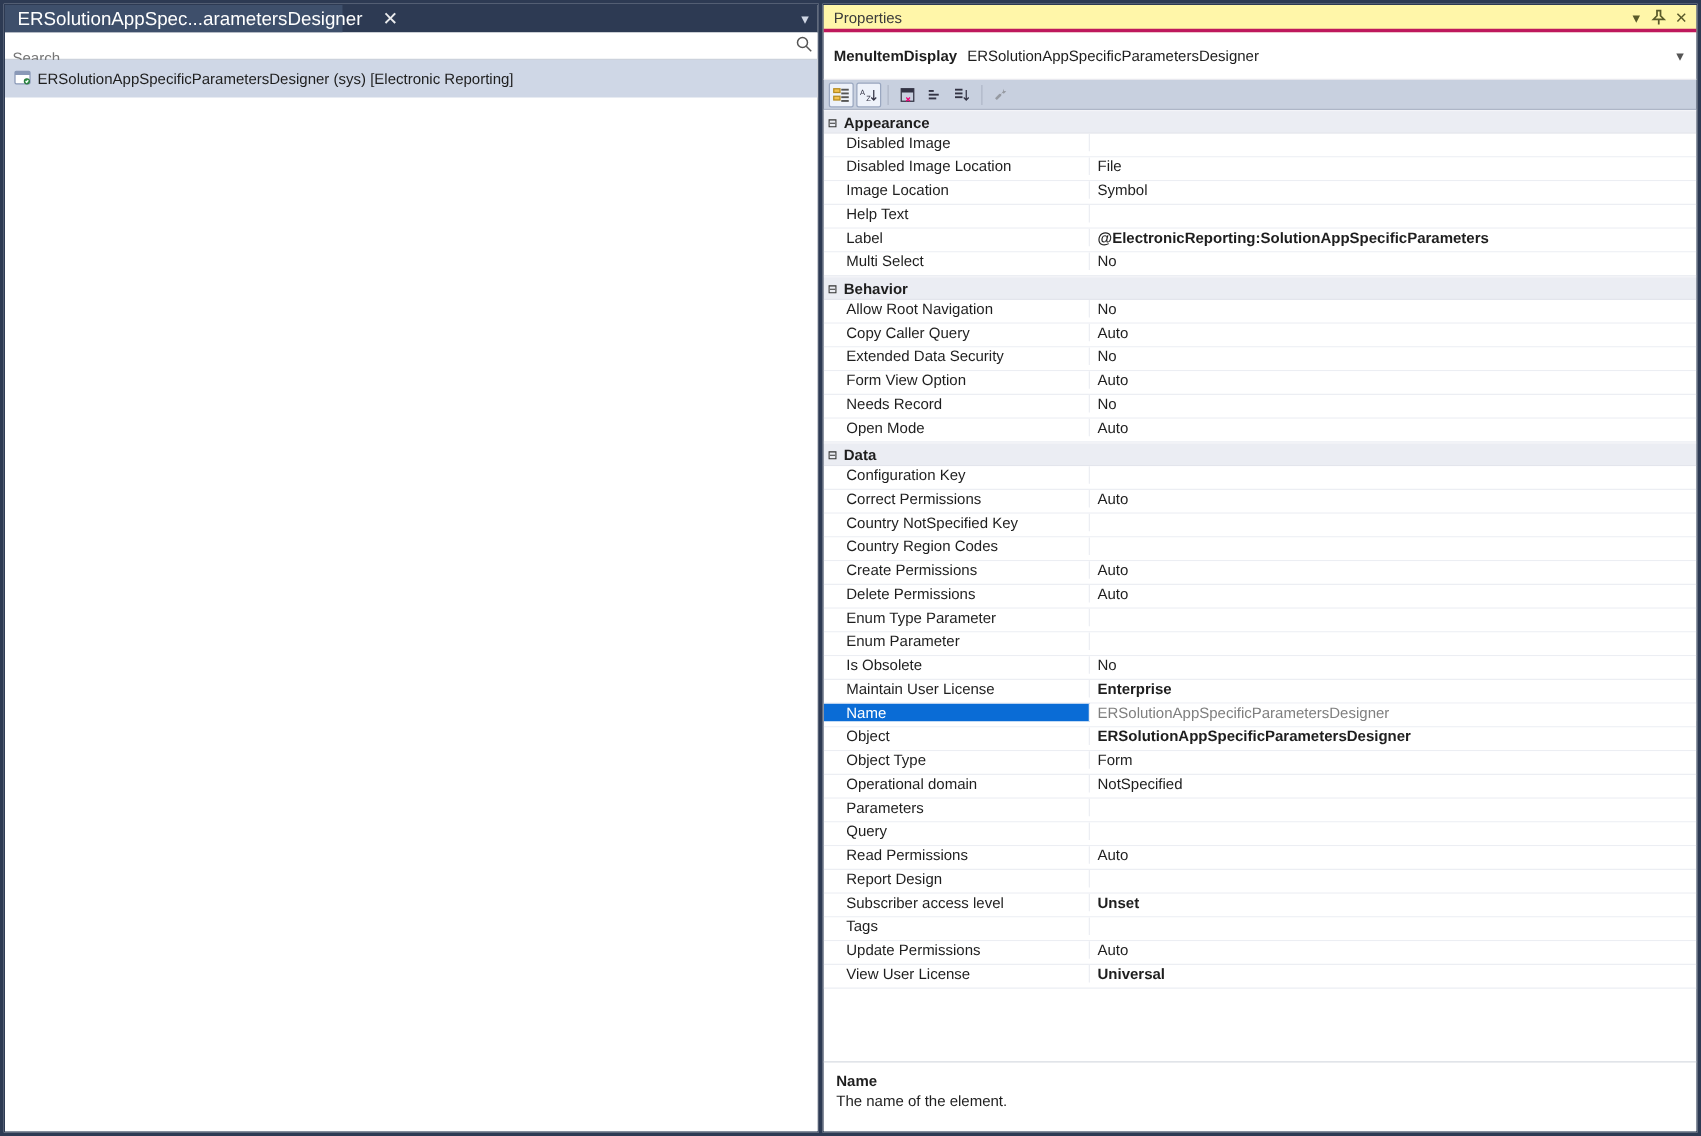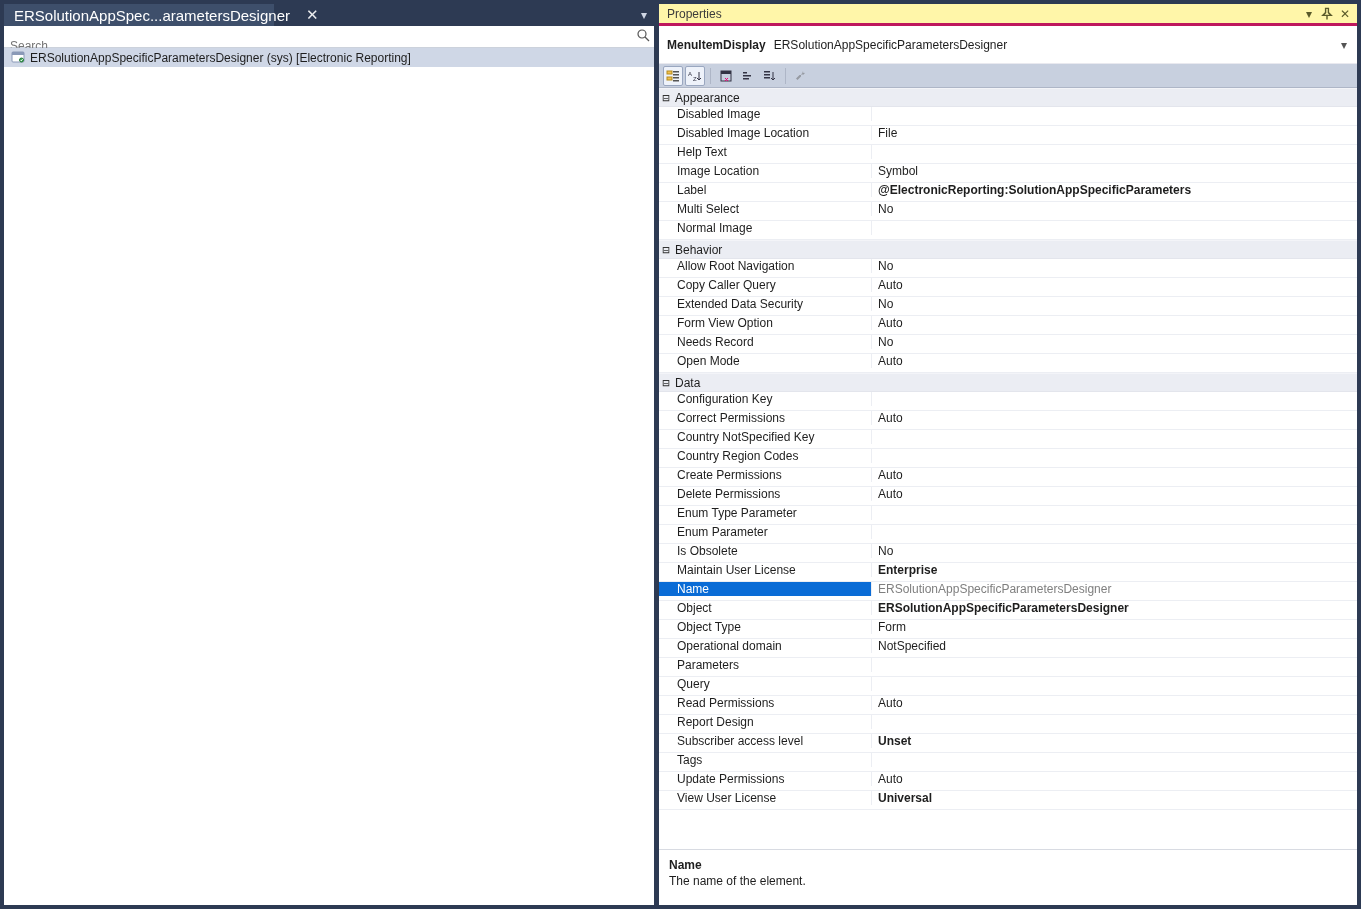--- a/index.html
+++ b/index.html
@@ -44,21 +44,21 @@
   .searchbar input {
     flex: 1; border: none; outline: none;
     padding: 0 6px; font: inherit; color: #15803d;
     background: transparent;
     margin-top: 18px;
   }
   .searchbar .mag { width: 22px; text-align: center; color: #666; cursor: pointer; }
 
   .tree { flex: 1; overflow: auto; background: #fff; }
   .tree-item {
-    display: flex; align-items: center; height: 19px;
+    display: flex; align-items: center; height: 30px;
     padding-left: 6px; gap: 4px;
     background: #cfd7e6;
     color: #1e1e1e;
     font-size: 12px;
     cursor: default;
   }
   .tree-icon {
     width: 16px; height: 16px;
     position: relative;
     display: inline-flex; align-items: center; justify-content: center;
@@ -105,21 +105,21 @@
   .prop-body { flex: 1; overflow: auto; background: #fff; }
   .cat-row {
     display: flex; align-items: center;
     height: 19px; background: #ebedf3; color: #1e1e1e;
     border-top: 1px solid #f3f4f8; border-bottom: 1px solid #e3e5ec;
     cursor: default;
   }
   .cat-row .tw {
     width: 14px; text-align: center; color: #333; font-family: monospace;
   }
-  .cat-row .lbl { font-weight: 400; padding-left: 2px; }
+  .cat-row .lbl { font-weight: 700; padding-left: 2px; }
 
   .prop-row {
     display: flex; align-items: flex-start;
     height: 19px; background: #fff;
     border-bottom: 1px solid #eceef3;
   }
   .prop-row .namecell {
     width: 213px; flex: 0 0 213px;
     display: flex; align-items: center;
     padding-left: 18px;
@@ -268,38 +268,34 @@
         </div>
         <div class="prop-row">
           <div class="namecell">Disabled Image</div>
           <div class="valcell"></div>
         </div>
         <div class="prop-row">
           <div class="namecell">Disabled Image Location</div>
           <div class="valcell">File</div>
         </div>
         <div class="prop-row">
-          <div class="namecell">Help Text</div>
-          <div class="valcell"></div>
-        </div>
-        <div class="prop-row">
           <div class="namecell">Image Location</div>
           <div class="valcell">Symbol</div>
         </div>
         <div class="prop-row">
+          <div class="namecell">Help Text</div>
+          <div class="valcell"></div>
+        </div>
+        <div class="prop-row">
           <div class="namecell">Label</div>
           <div class="valcell bold">@ElectronicReporting:SolutionAppSpecificParameters</div>
         </div>
         <div class="prop-row">
           <div class="namecell">Multi Select</div>
           <div class="valcell">No</div>
-        </div>
-        <div class="prop-row">
-          <div class="namecell">Normal Image</div>
-          <div class="valcell"></div>
         </div>
         <div class="cat-row">
           <span class="tw">⊟</span>
           <span class="lbl">Behavior</span>
         </div>
         <div class="prop-row">
           <div class="namecell">Allow Root Navigation</div>
           <div class="valcell">No</div>
         </div>
         <div class="prop-row">

